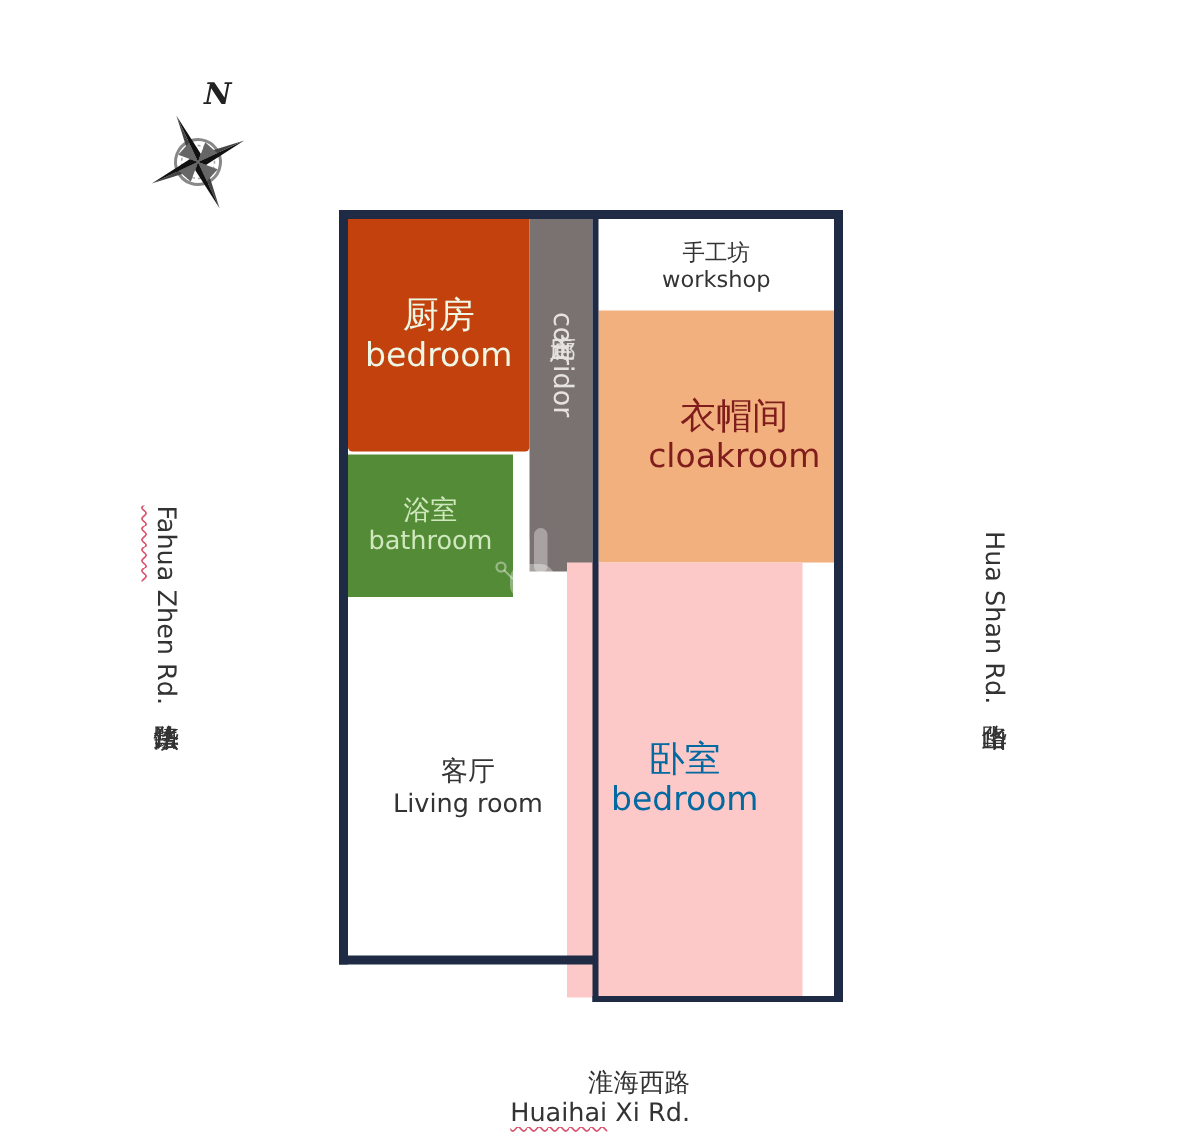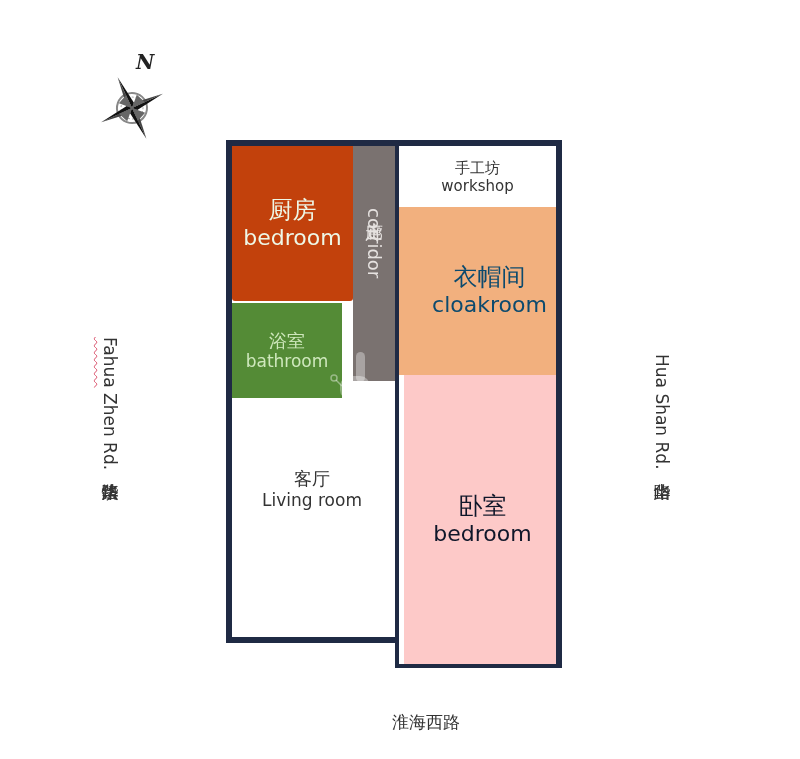--- a/index.html
+++ b/index.html
@@ -23,33 +23,33 @@
   #kitchen .en { font-size: 22px; }
 
   #bathroom { left: 232px; top: 303px; width: 110px; height: 95px; background: #548b36; color: #cfe8bd; }
   #bathroom .zh { font-size: 18px; }
   #bathroom .en { font-size: 17px; }
 
   #corridor { left: 353px; top: 146px; width: 42px; height: 235px; background: #7a7270; }
   #corridor .vtext { position: absolute; left: 50%; top: 62px; transform: translateX(-50%); writing-mode: vertical-rl; color: #e6e2e0; font-size: 18px; white-space: nowrap; }
 
   #living { left: 232px; top: 381px; width: 163px; height: 256px; background: #ffffff; color: #333; }
-  #living-label { position: absolute; left: 232px; top: 468px; width: 160px; text-align: center; color: #333; }
+  #living-label { position: absolute; left: 232px; top: 504px; width: 160px; text-align: center; color: #333; }
   #living-label .zh { font-size: 18px; }
   #living-label .en { font-size: 17px; }
 
   #workshop { left: 399px; top: 146px; width: 157px; height: 61px; background: #ffffff; color: #333; }
   #workshop .zh { font-size: 15px; }
   #workshop .en { font-size: 15px; }
 
-  #cloakroom { left: 399px; top: 207px; width: 157px; height: 168px; background: #f2b07e; color: #0c4a6e; padding-left: 24px; }
+  #cloakroom { left: 399px; top: 207px; width: 157px; height: 168px; background: #f2b07e; color: #7f1d1d; padding-left: 24px; }
   #cloakroom .zh { font-size: 24px; }
   #cloakroom .en { font-size: 22px; }
 
-  #bedroom { left: 404px; top: 375px; width: 157px; height: 290px; background: #fdc9c8; color: #0f172a; padding-top: 0; }
+  #bedroom { left: 378px; top: 375px; width: 157px; height: 290px; background: #fdc9c8; color: #0369a1; padding-top: 0; }
   #bedroom .zh { font-size: 24px; }
   #bedroom .en { font-size: 22px; }
 
   
   .street { position: absolute; color: #333; text-align: center; white-space: nowrap; }
   .street .zh { font-size: 17px; }
   .street .en { font-size: 17px; }
   .squiggle { text-decoration: underline wavy #d9506a; text-decoration-thickness: 1px; text-underline-offset: 3px; }
 
   #street-west { left: 100px; top: 320px; writing-mode: vertical-rl; height: 150px; display: flex; flex-direction: row-reverse; }
@@ -146,13 +146,14 @@
   <span class="en"><span class="squiggle">Fahua</span><span> Zhen Rd.</span></span>
 </div>
 
 <div id="street-east" class="street">
   <span class="zh">华山路</span>
   <span class="en">Hua Shan Rd.</span>
 </div>
 
 <div id="street-south" class="street">
   <div class="zh">淮海西路</div>
+  <div class="en"><span class="squiggle">Huaihai</span><span> Xi Rd.</span></div>
 </div>
 
 </body></html>

